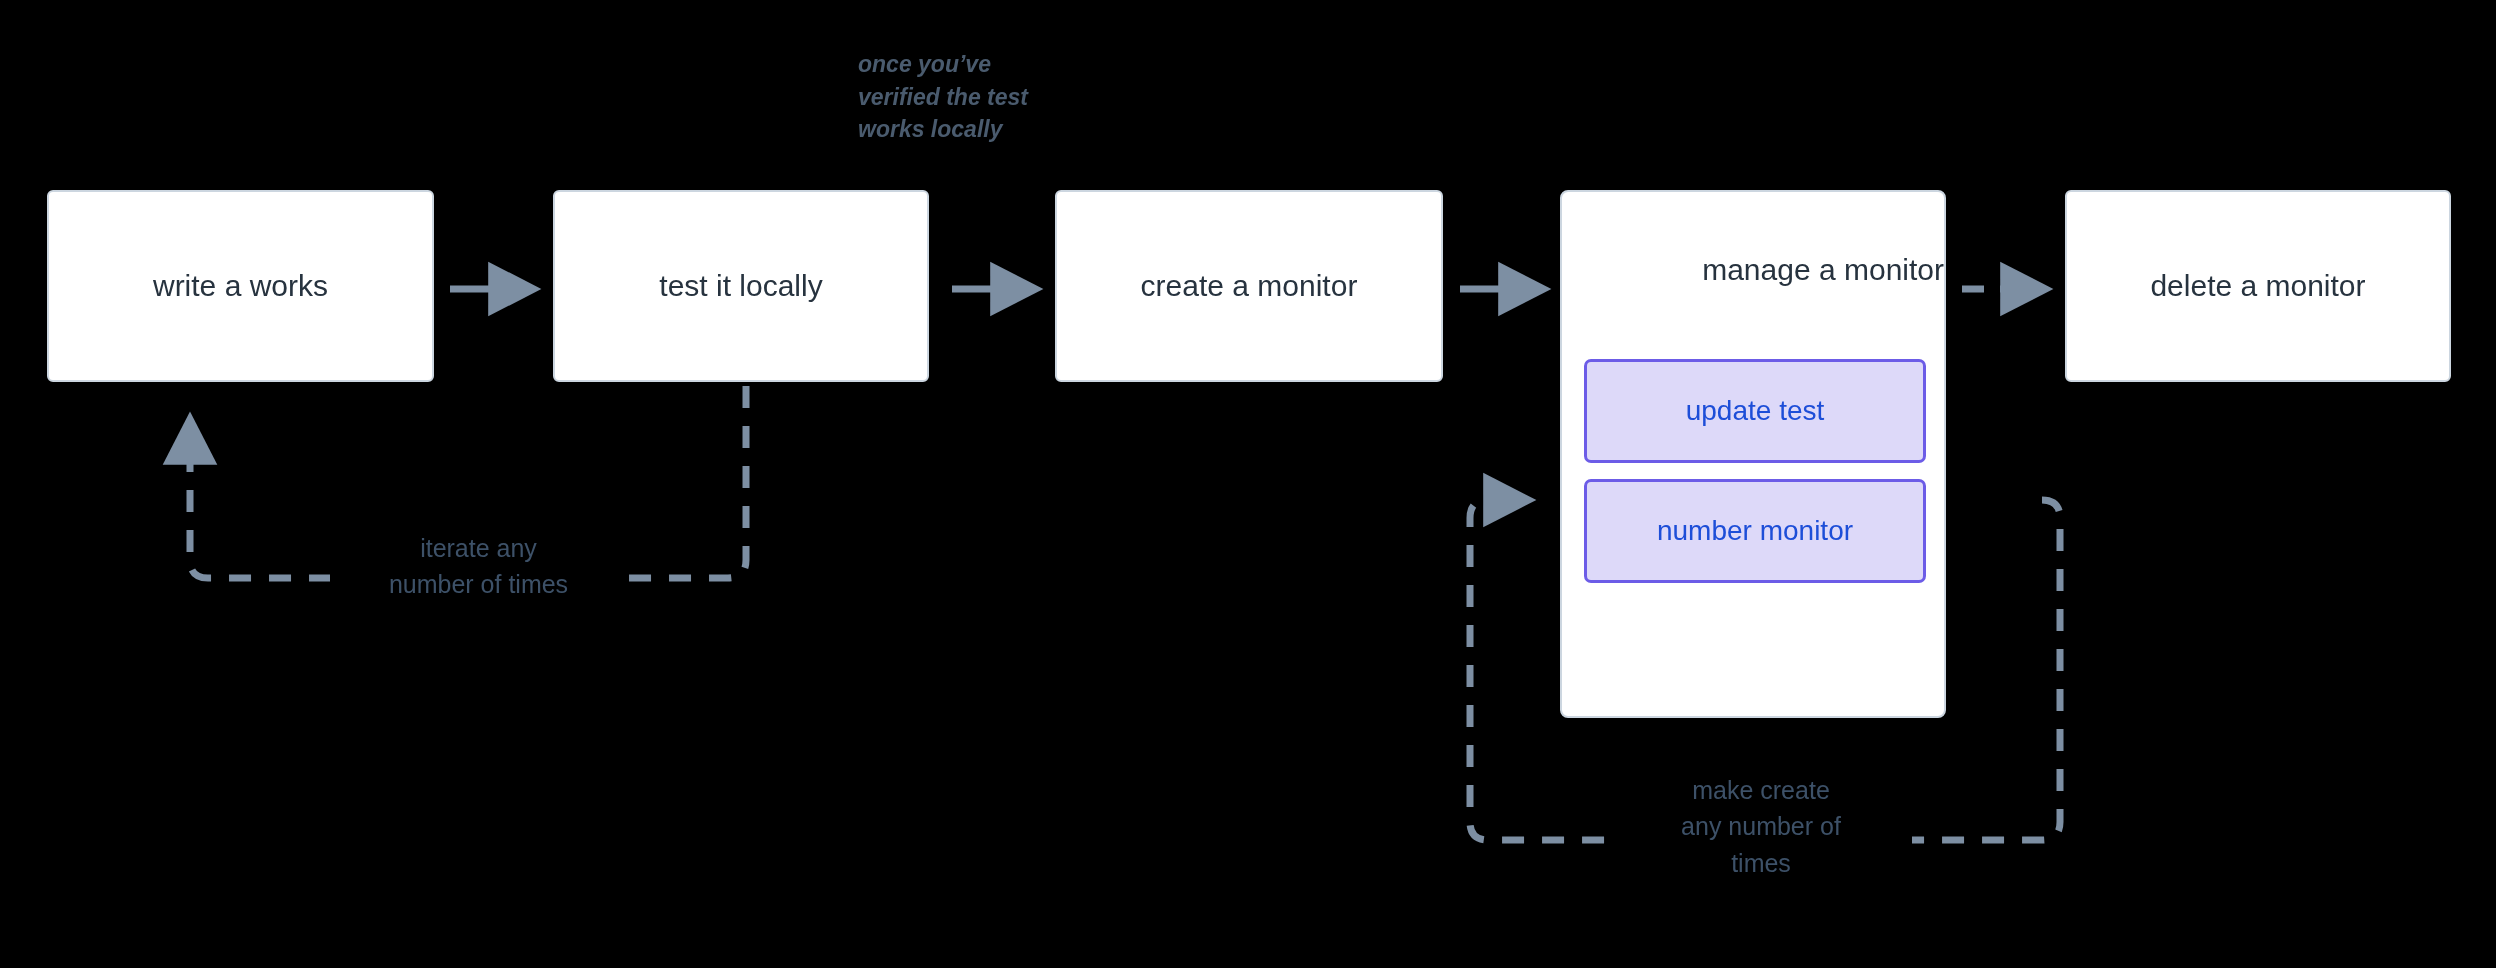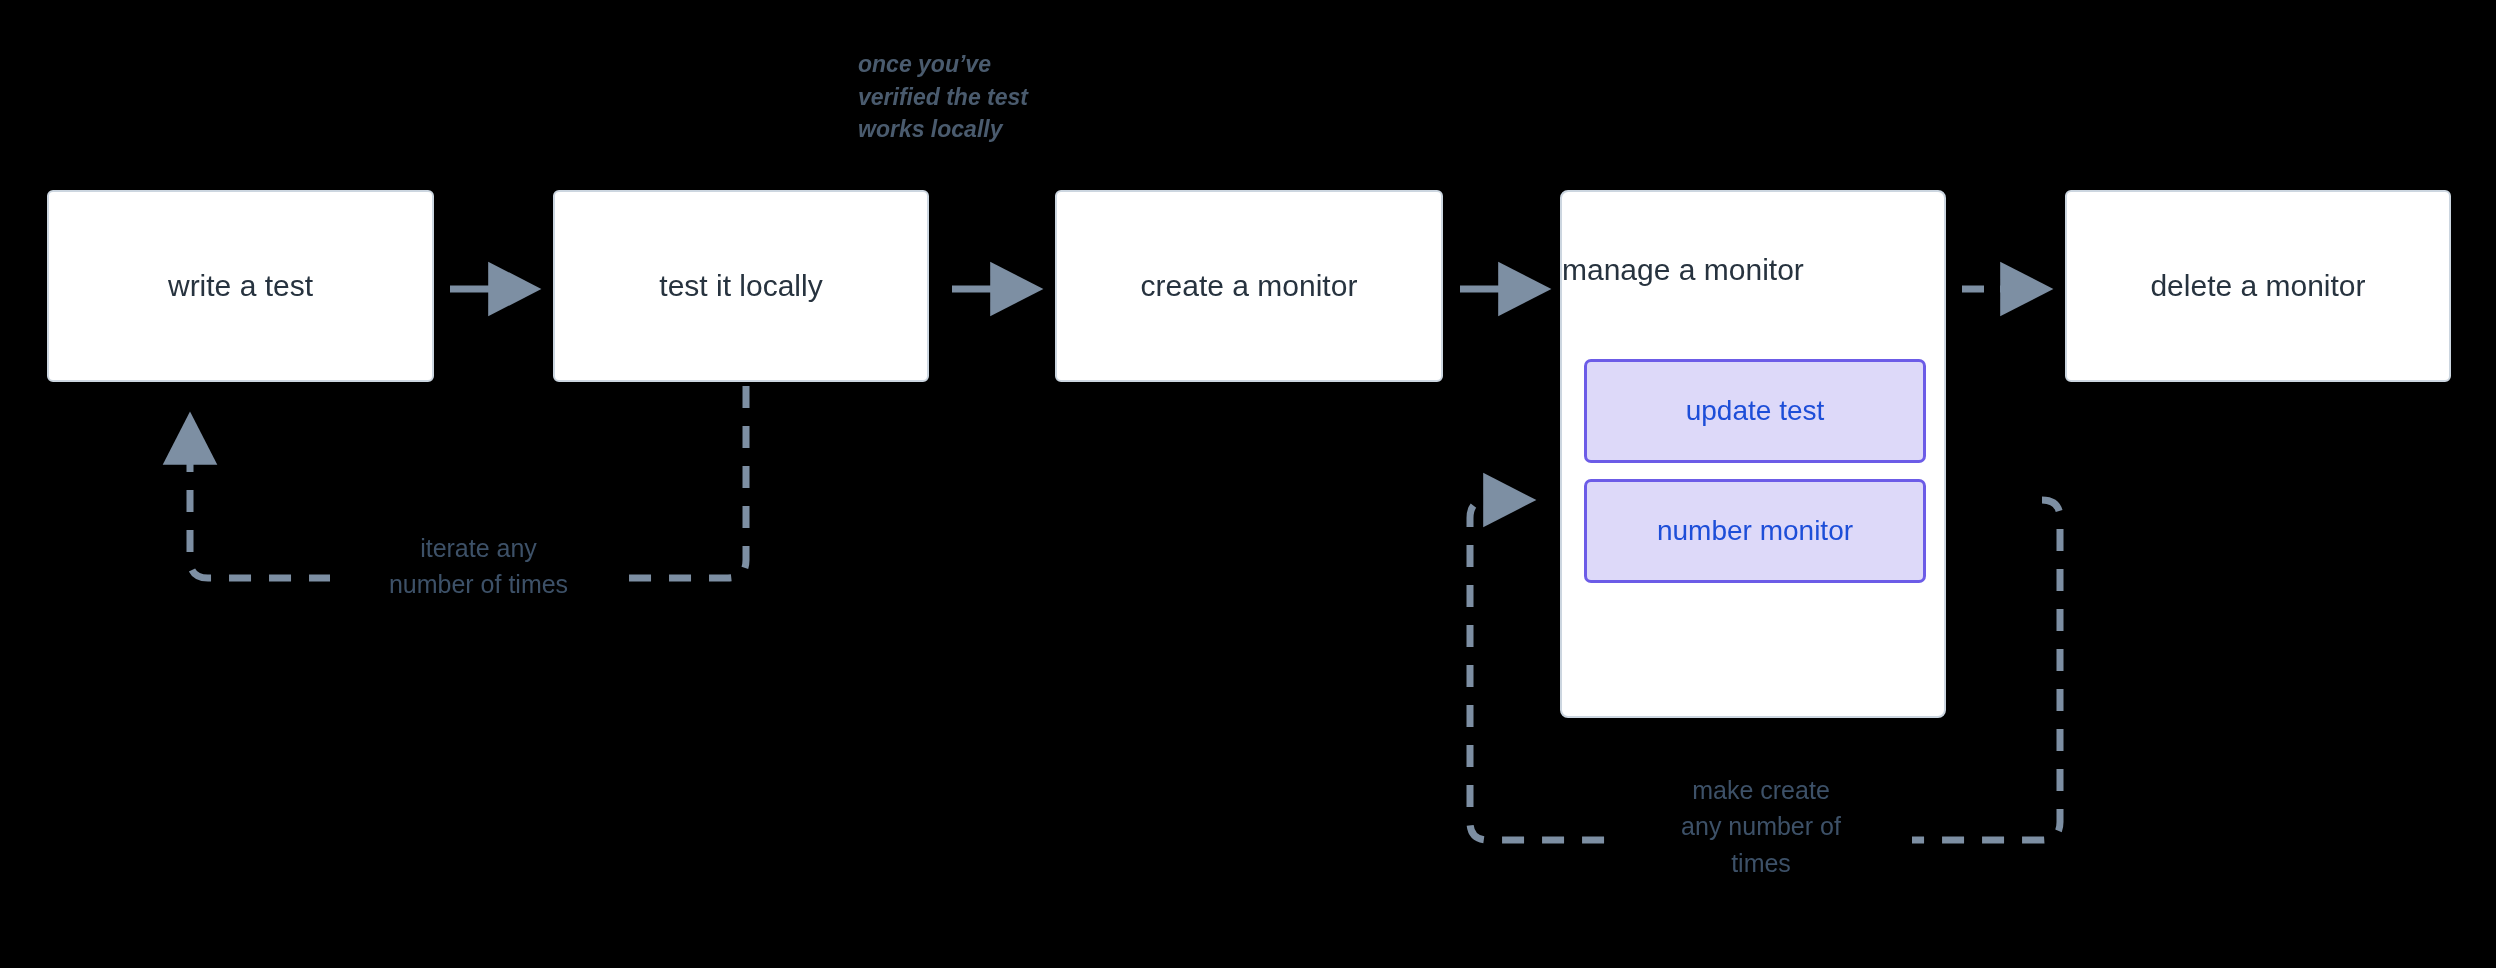--- a/index.html
+++ b/index.html
@@ -48,21 +48,21 @@
     white-space: nowrap;
   }
   .panel {
     position: absolute;
     background: #ffffff;
     border: 2px solid #ccd6e0;
     border-radius: 8px;
     box-sizing: border-box;
     display: flex;
     flex-direction: column;
-    align-items: flex-start;
+    align-items: flex-end;
   }
   .panel-title {
     color: #27333f;
     font-size: 30px;
     line-height: 1.2;
     text-align: center;
     white-space: nowrap;
     margin-top: 60px;
   }
   .sub-button {
@@ -127,21 +127,21 @@
     <line x1="1460" y1="289" x2="1543" y2="289" stroke="#7d8fa3" stroke-width="7" marker-end="url(#ah)"></line>
 
     <line x1="1962" y1="289" x2="2045" y2="289" stroke="#7d8fa3" stroke-width="7" stroke-dasharray="22 16" marker-end="url(#ah)"></line>
 
     <path d="M 746 386 L 746 560 Q 746 578 728 578 L 208 578 Q 190 578 190 560 L 190 420" fill="none" stroke="#7d8fa3" stroke-width="7" stroke-dasharray="22 18" stroke-linecap="butt" marker-end="url(#ahu)"></path>
 
     <path d="M 2042 500 Q 2060 500 2060 518 L 2060 822 Q 2060 840 2042 840 L 1488 840 Q 1470 840 1470 822 L 1470 518 Q 1470 500 1488 500 L 1528 500" fill="none" stroke="#7d8fa3" stroke-width="7" stroke-dasharray="22 18" stroke-linecap="butt" marker-end="url(#ah)"></path>
   </svg>
 
   <div class="node" style="left:47px; top:190px; width:387px; height:192px;">
-    <span class="node-label">write a test</span>
+    <span class="node-label">write a works</span>
   </div>
 
   <div class="node" style="left:553px; top:190px; width:376px; height:192px;">
     <span class="node-label">test it locally</span>
   </div>
 
   <div class="node" style="left:1055px; top:190px; width:388px; height:192px;">
     <span class="node-label">create a monitor</span>
   </div>
 

